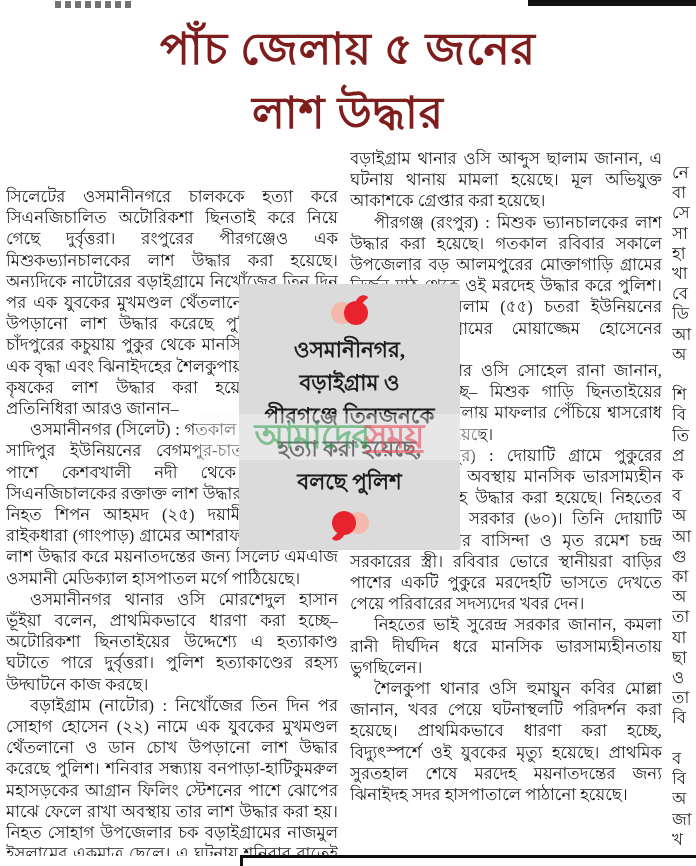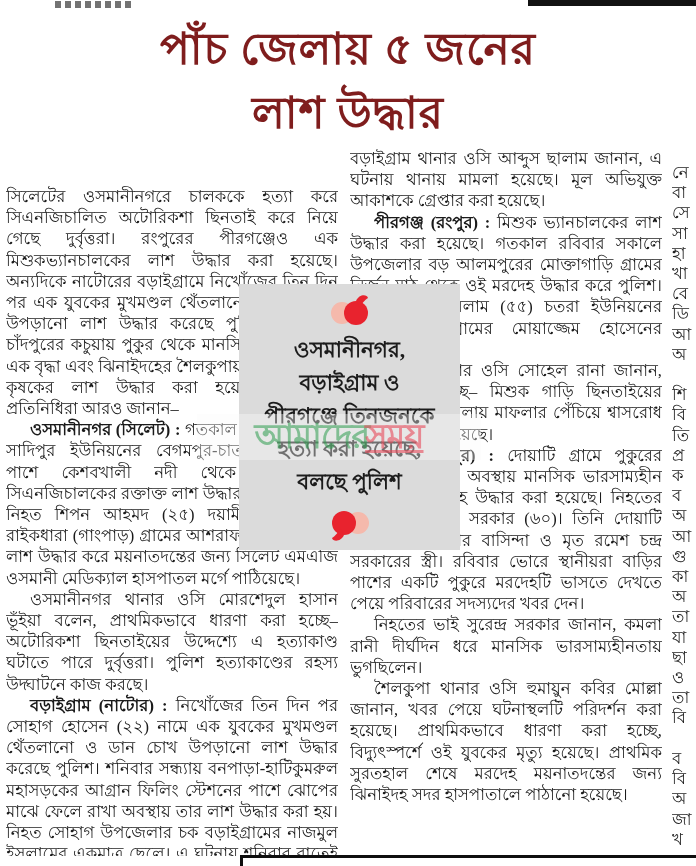--- a/index.html
+++ b/index.html
@@ -17,21 +17,21 @@
   
   .byline{position:absolute;top:163px;left:6px;width:330px;font-weight:bold;
     font-size:18px;color:#151515;}
   .byline .dot{color:#2b2b2b;font-size:13px;vertical-align:2px;}
   
   .col{position:absolute;font-size:16.5px;line-height:21.2px;text-align:justify;color:#1a1a1a;}
   .col p{margin:0;}
   .col p + p{text-indent:24px;}
   #col-left{top:186px;left:6px;width:332px;height:670px;overflow:hidden;}
   #col-right{top:148px;left:350px;width:312px;height:700px;overflow:hidden;}
-  .dl{font-weight:bold;}
+  .dl{font-weight:normal;}
   
   #edge-col{position:absolute;top:163px;left:672px;width:24px;height:690px;overflow:hidden;
     font-size:16.5px;line-height:20.2px;white-space:pre-line;color:#222;}
   
   #quote-box{position:absolute;left:239px;top:284px;width:221px;height:266px;
     background:#dbdbdb;z-index:5;}
   .qtext{position:absolute;left:6px;right:6px;top:50px;text-align:center;font-weight:bold;
     font-size:21.5px;line-height:33px;color:#1c1c1c;white-space:pre-line;}
   .qmark{position:absolute;left:50%;transform:translateX(-50%);width:42px;height:34px;}
   .qmark.top{top:8px;}

